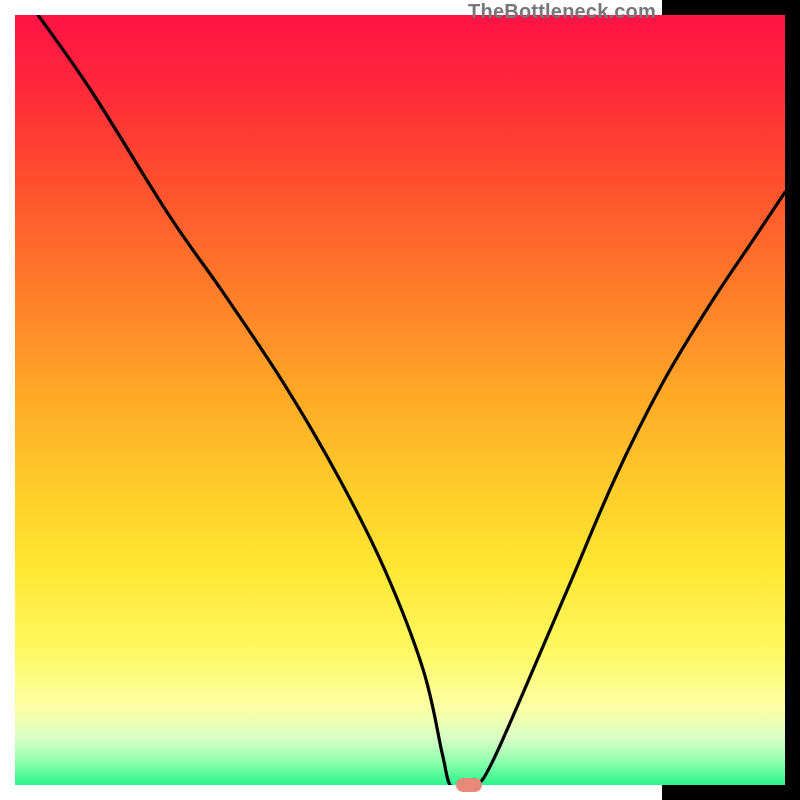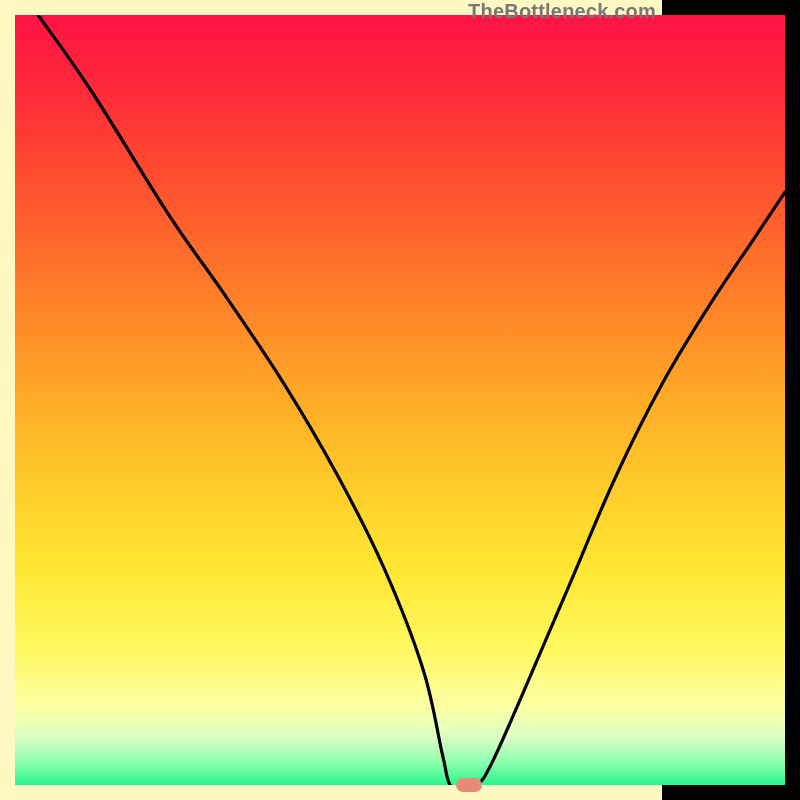--- a/index.html
+++ b/index.html
@@ -7,21 +7,21 @@
     padding: 0;
     width: 800px;
     height: 800px;
     background: #000;
     overflow: hidden;
   }
   .chart-wrap {
     position: relative;
     width: 662px;
     height: 800px;
-    background: #fef9c3;
+    background: #ffffff;
   }
   .plot-area {
     position: absolute;
     left: 15px;
     top: 15px;
     width: 770px;
     height: 770px;
     background: linear-gradient(to bottom,
       #ff1345 0%,
       #ff2a3a 10%,

